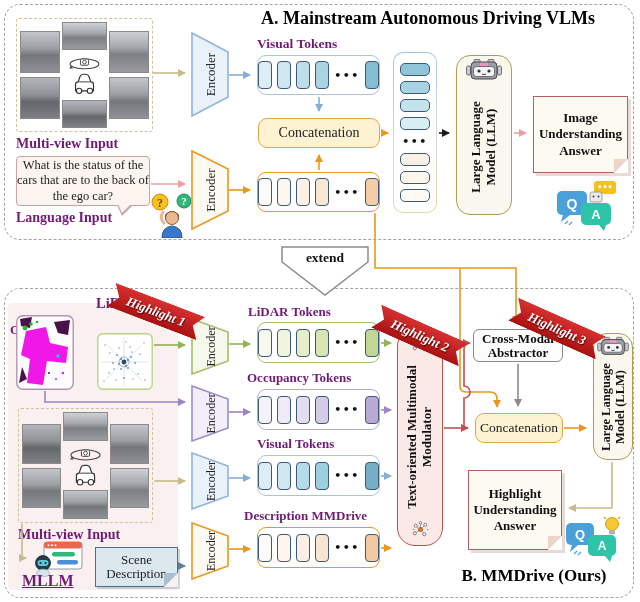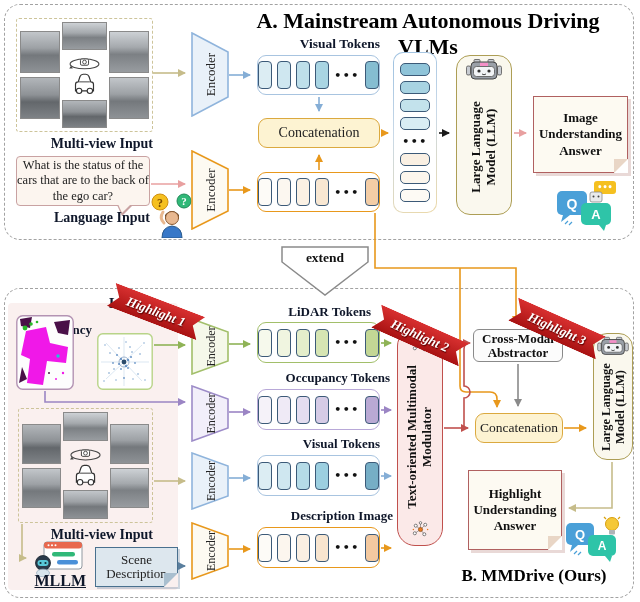--- a/index.html
+++ b/index.html
@@ -1,22 +1,22 @@
 <!DOCTYPE html>
 <html><head>
 <meta charset="utf-8">
 <style>
   html,body{margin:0;padding:0;background:#fff;}
   #canvas{position:relative;width:640px;height:602px;background:#fff;overflow:hidden;
           font-family:"Liberation Serif",serif;}
   .abs{position:absolute;}
   .panel{position:absolute;border:1.8px dashed #a2a2a2;border-radius:16px;background:transparent;}
   .pinkbg{position:absolute;left:8px;top:303px;width:170px;height:287px;background:#faf0ef;border-radius:4px;}
-  .lbl{position:absolute;font-weight:bold;font-size:13px;text-align:right;color:#0f172a;line-height:1.1;}
-  .title{position:absolute;font-weight:bold;font-size:22px;color:#000;text-align:center;}
+  .lbl{position:absolute;font-weight:bold;font-size:13px;text-align:left;color:#701a75;line-height:1.1;}
+  .title{position:absolute;font-weight:bold;font-size:18px;color:#000;text-align:center;}
   .tokbox{position:absolute;width:123px;height:41px;background:#fff;border:1.6px solid #888;
           border-radius:9px;display:flex;align-items:center;justify-content:center;gap:5px;box-sizing:border-box;}
   .tok{width:16px;height:28px;border:1.4px solid #3c5a78;border-radius:4px;box-sizing:border-box;}
   .dots{font:bold 11px "DejaVu Sans",sans-serif;letter-spacing:1.5px;color:#111;}
   .stack{position:absolute;left:393px;top:52px;width:44px;height:161px;border-radius:10px;
          background:linear-gradient(#fff,#fff) padding-box,linear-gradient(150deg,#9cc0e0 0%,#c9d9e8 45%,#ecd9a8 100%) border-box;
          border:1.7px solid transparent;display:flex;flex-direction:column;align-items:center;justify-content:center;gap:5px;box-sizing:border-box;}
   .stok{width:30px;height:13px;border:1.3px solid #3c5a78;border-radius:5px;box-sizing:border-box;}
   .ybox{position:absolute;background:#fdf3d2;border:1.6px solid #dba93f;border-radius:9px;
         display:flex;align-items:center;justify-content:center;font-size:14px;color:#222;box-sizing:border-box;}
@@ -331,21 +331,21 @@
   <div class="lbl" style="left:257px;top:437px;width:123px;">Visual Tokens</div>
   <div class="tokbox" style="left:257px;top:455px;border-color:#a8c4e0;">
     <span class="tok" style="background:#dcedf3;"></span>
     <span class="tok" style="background:#cfe7f0;"></span>
     <span class="tok" style="background:#b5dbe7;"></span>
     <span class="tok" style="background:#9ccfe0;"></span>
     <span class="dots">•••</span>
     <span class="tok" style="background:#76aec6;"></span>
   </div>
 
-  <div class="lbl" style="left:244px;top:509px;width:149px;">Description Image</div>
+  <div class="lbl" style="left:244px;top:509px;width:149px;">Description MMDrive</div>
   <div class="tokbox" style="left:257px;top:527px;border-color:#e8981c;">
     <span class="tok" style="background:#fdfbf7;"></span>
     <span class="tok" style="background:#fcf6ee;"></span>
     <span class="tok" style="background:#faefe2;"></span>
     <span class="tok" style="background:#f8e5cf;"></span>
     <span class="dots">•••</span>
     <span class="tok" style="background:#f3c9a0;"></span>
   </div>
 
   <div class="modulator"></div>

